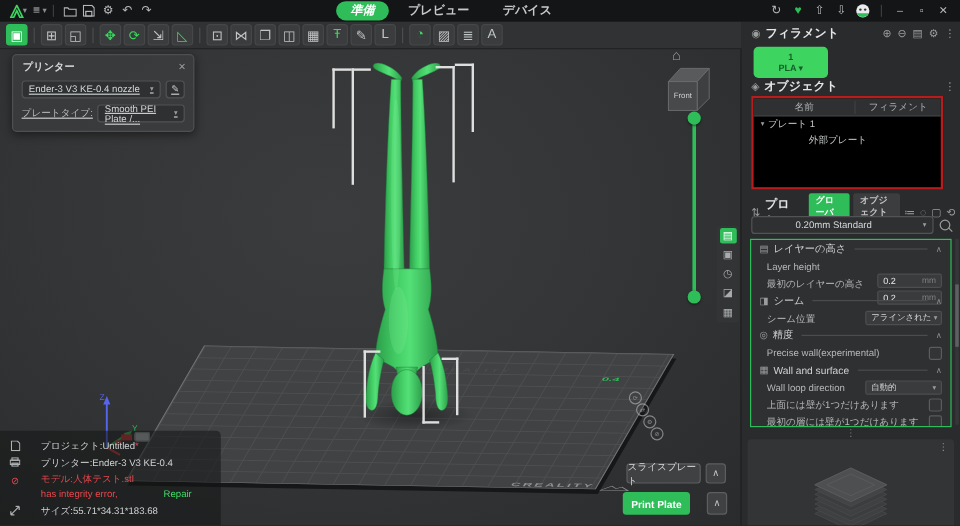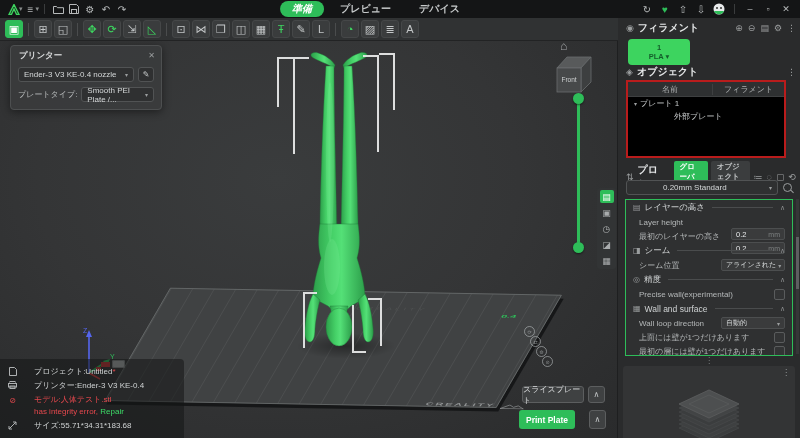--- a/index.html
+++ b/index.html
@@ -56,35 +56,35 @@
     display:flex;flex-direction:column;gap:3px;align-items:center;}
   .mini-ico{width:14px;height:13px;border-radius:2px;display:flex;align-items:center;justify-content:center;
     font-size:9px;color:#a9acad;}
   .mini-ico.active{background:#2ebd59;color:#fff;}
   
   .printer-panel{position:absolute;left:10px;top:5px;width:150px;background:rgba(58,59,60,.93);
     border:1px solid #4d4f50;border-radius:4px;box-shadow:0 2px 8px rgba(0,0,0,.45);z-index:10;}
   .pp-head{display:flex;align-items:center;height:15px;padding:2px 6px 0 8px;font-size:8.5px;font-weight:bold;color:#d8dadb;}
   .pp-close{margin-left:auto;color:#9a9d9e;font-size:8px;}
   .pp-body{padding:4px 7px 7px 7px;display:flex;flex-direction:column;gap:5px;font-size:8px;}
-  .pp-row{display:flex;align-items:center;gap:4px;}
+  .pp-row{display:flex;align-items:center;gap:4px;text-decoration:underline;}
   .select{display:flex;align-items:center;background:#2f3031;border:1px solid #515354;border-radius:3px;
     height:15px;padding:0 5px;color:#d5d8d9;font-size:8px;gap:4px;box-sizing:border-box;}
   .select .car{margin-left:auto;font-size:6px;color:#9a9d9e;}
   .pp-edit{width:16px;height:15px;border:1px solid #515354;border-radius:3px;display:flex;align-items:center;
     justify-content:center;color:#c3c6c7;font-size:8px;background:#2f3031;box-sizing:border-box;}
   .pp-label{color:#b8bbbc;white-space:nowrap;}
   
   .statusbox{position:absolute;left:0;bottom:0;width:184px;background:rgba(20,21,22,.55);
     padding:5px 8px 6px 8px;font-size:8px;line-height:1.5;border-radius:0 4px 0 0;box-sizing:border-box;}
   .st-row{display:flex;align-items:flex-start;gap:17px;margin-top:2px;color:#cfd2d3;}
   .st-ic{width:9px;flex:none;display:flex;justify-content:center;color:#aeb1b2;font-size:8px;padding-top:1px;}
   .st-red{color:#e5484d;}
   .st-ast{color:#e5484d;}
-  .repair{color:#3ddc68;}
+  .repair{color:#3ddc68;margin-left:36px;}
   
   .abtn{position:absolute;display:flex;align-items:center;justify-content:center;border-radius:3px;box-sizing:border-box;}
   .slice-btn{left:522px;top:346px;width:62px;height:17px;background:#3f4142;border:1px solid #5c5e5f;color:#d8dadb;font-size:8px;}
   .slice-exp{left:588px;top:346px;width:17px;height:17px;background:#3f4142;border:1px solid #5c5e5f;color:#c3c6c7;font-size:8px;}
   .print-btn{left:519px;top:370px;width:56px;height:19px;background:#2ebd59;color:#fff;font-size:8.5px;font-weight:bold;}
   .print-exp{left:589px;top:370px;width:17px;height:19px;background:#3f4142;border:1px solid #5c5e5f;color:#c3c6c7;font-size:8px;}
   
   .rightpanel{position:absolute;top:18px;right:0;width:182px;bottom:0;background:#2a2b2c;
     border-left:1px solid #1e1f20;font-size:8.5px;z-index:20;}
   .rp-head{position:absolute;left:8px;right:4px;display:flex;align-items:center;gap:4px;color:#e4e6e7;font-weight:bold;font-size:10px;}

